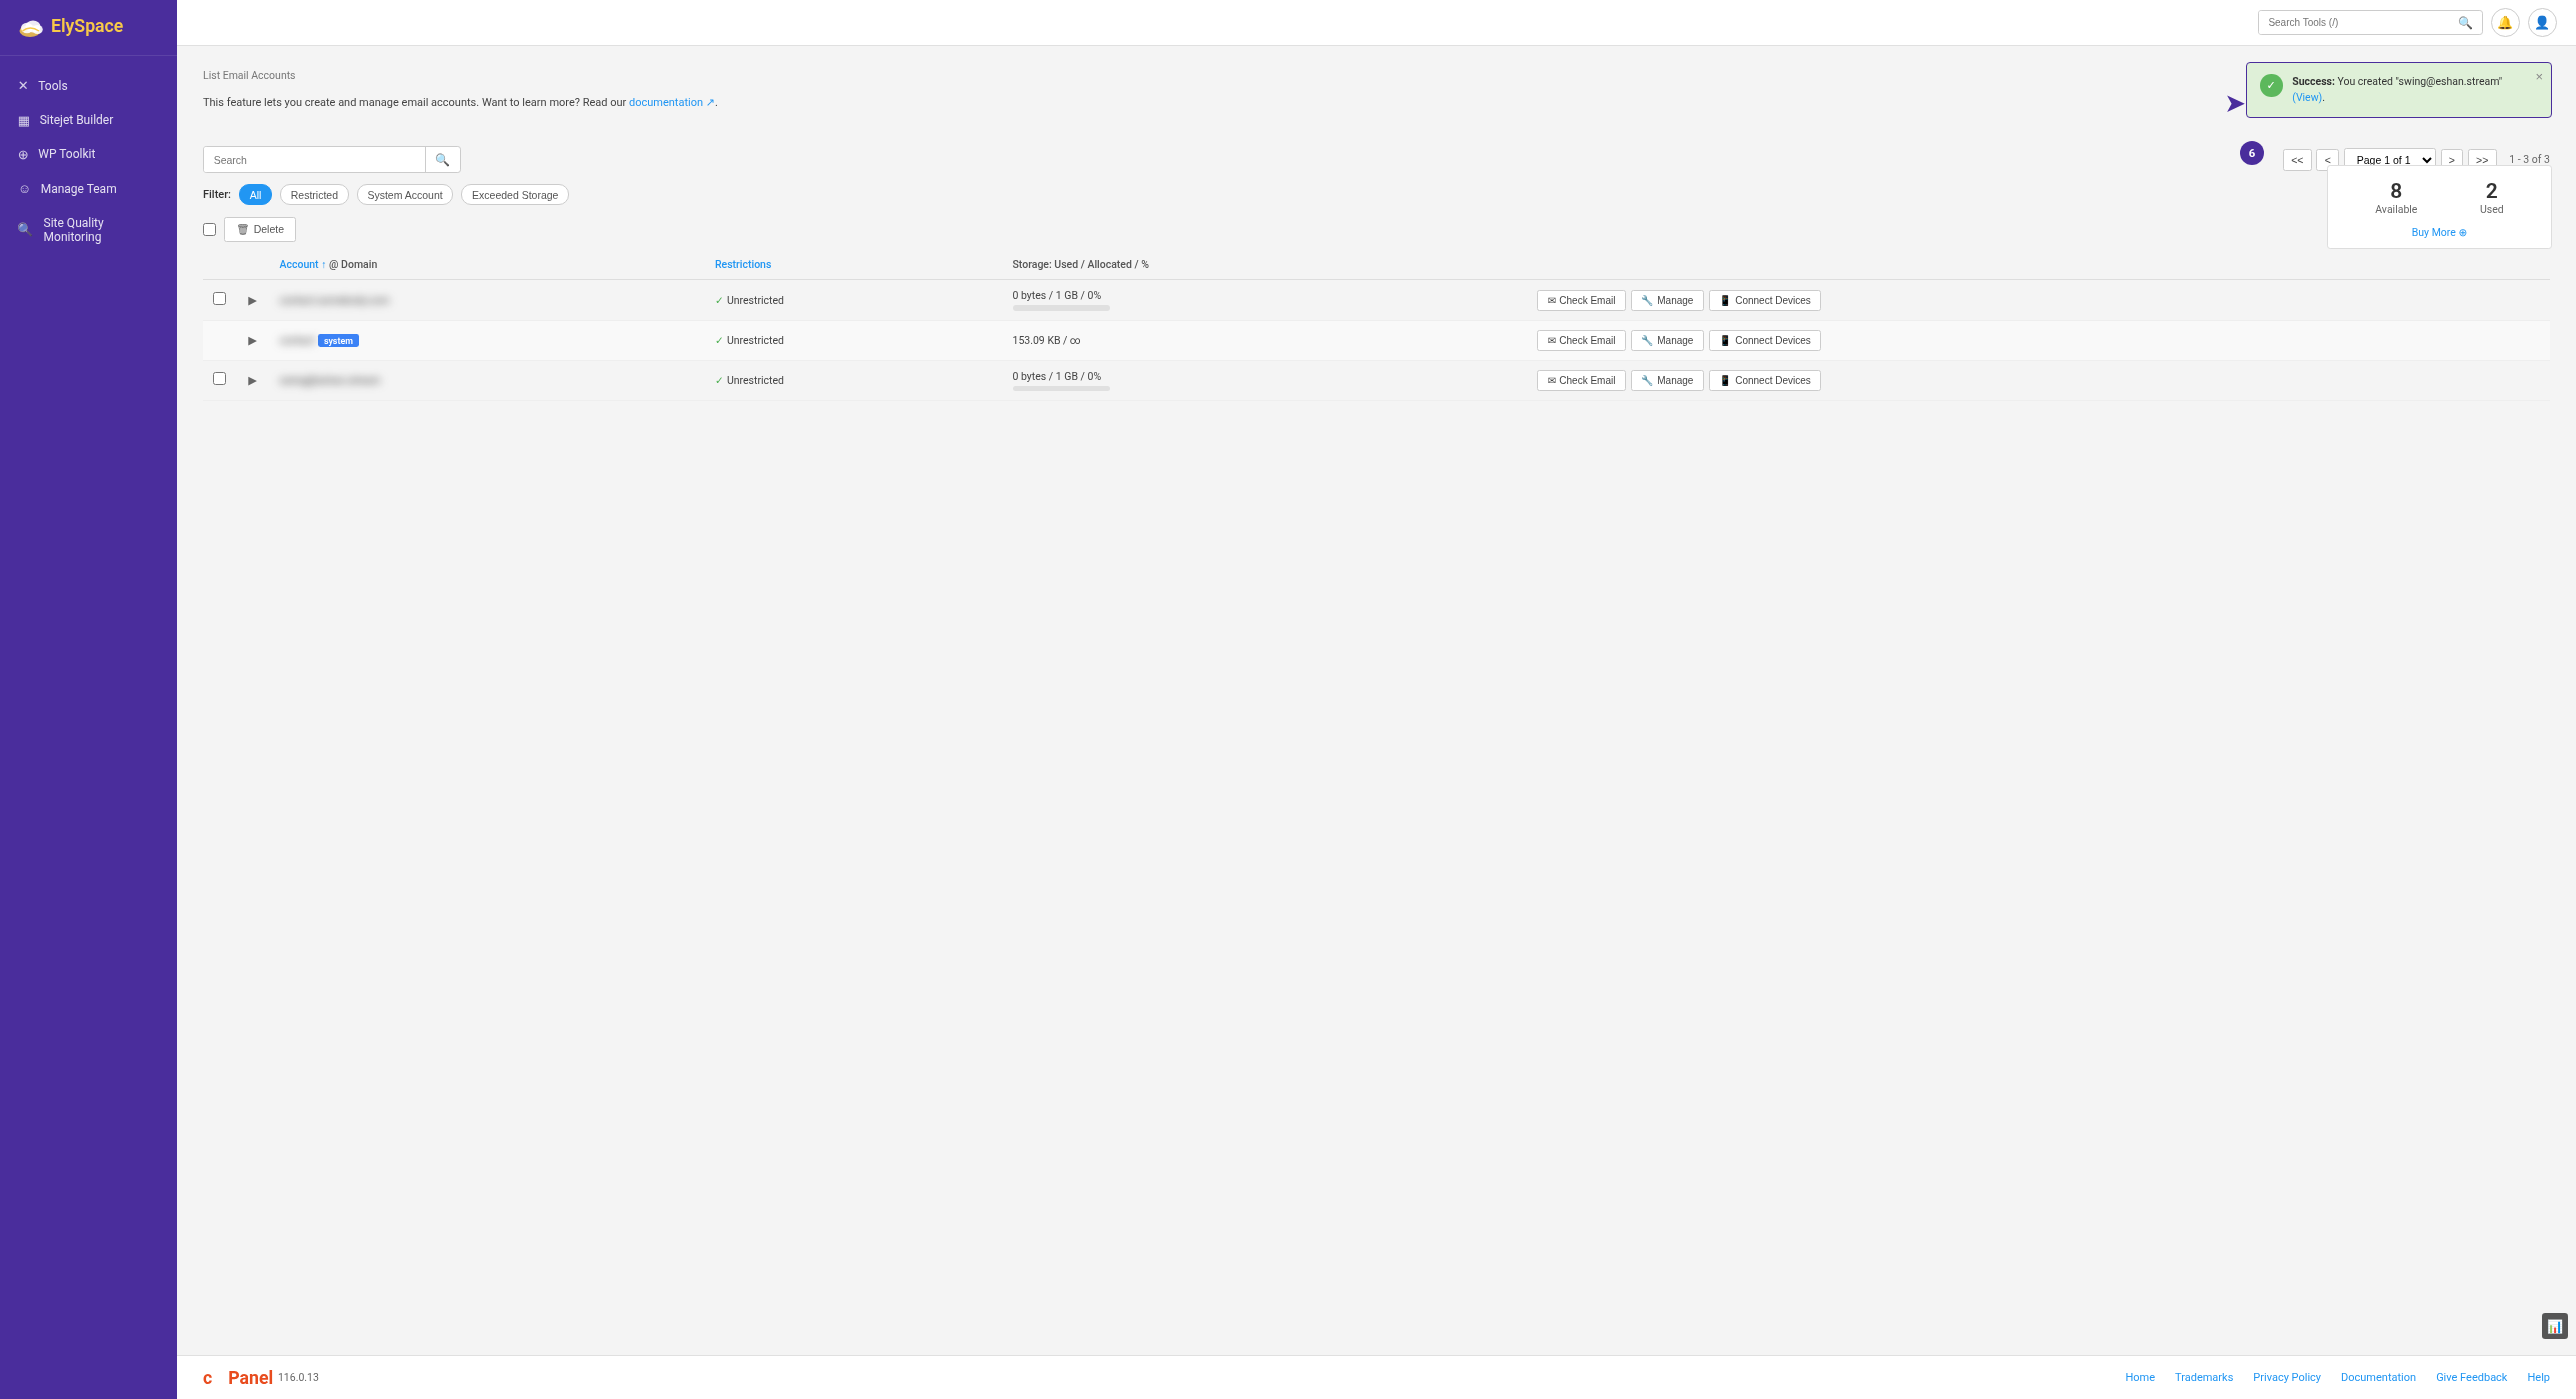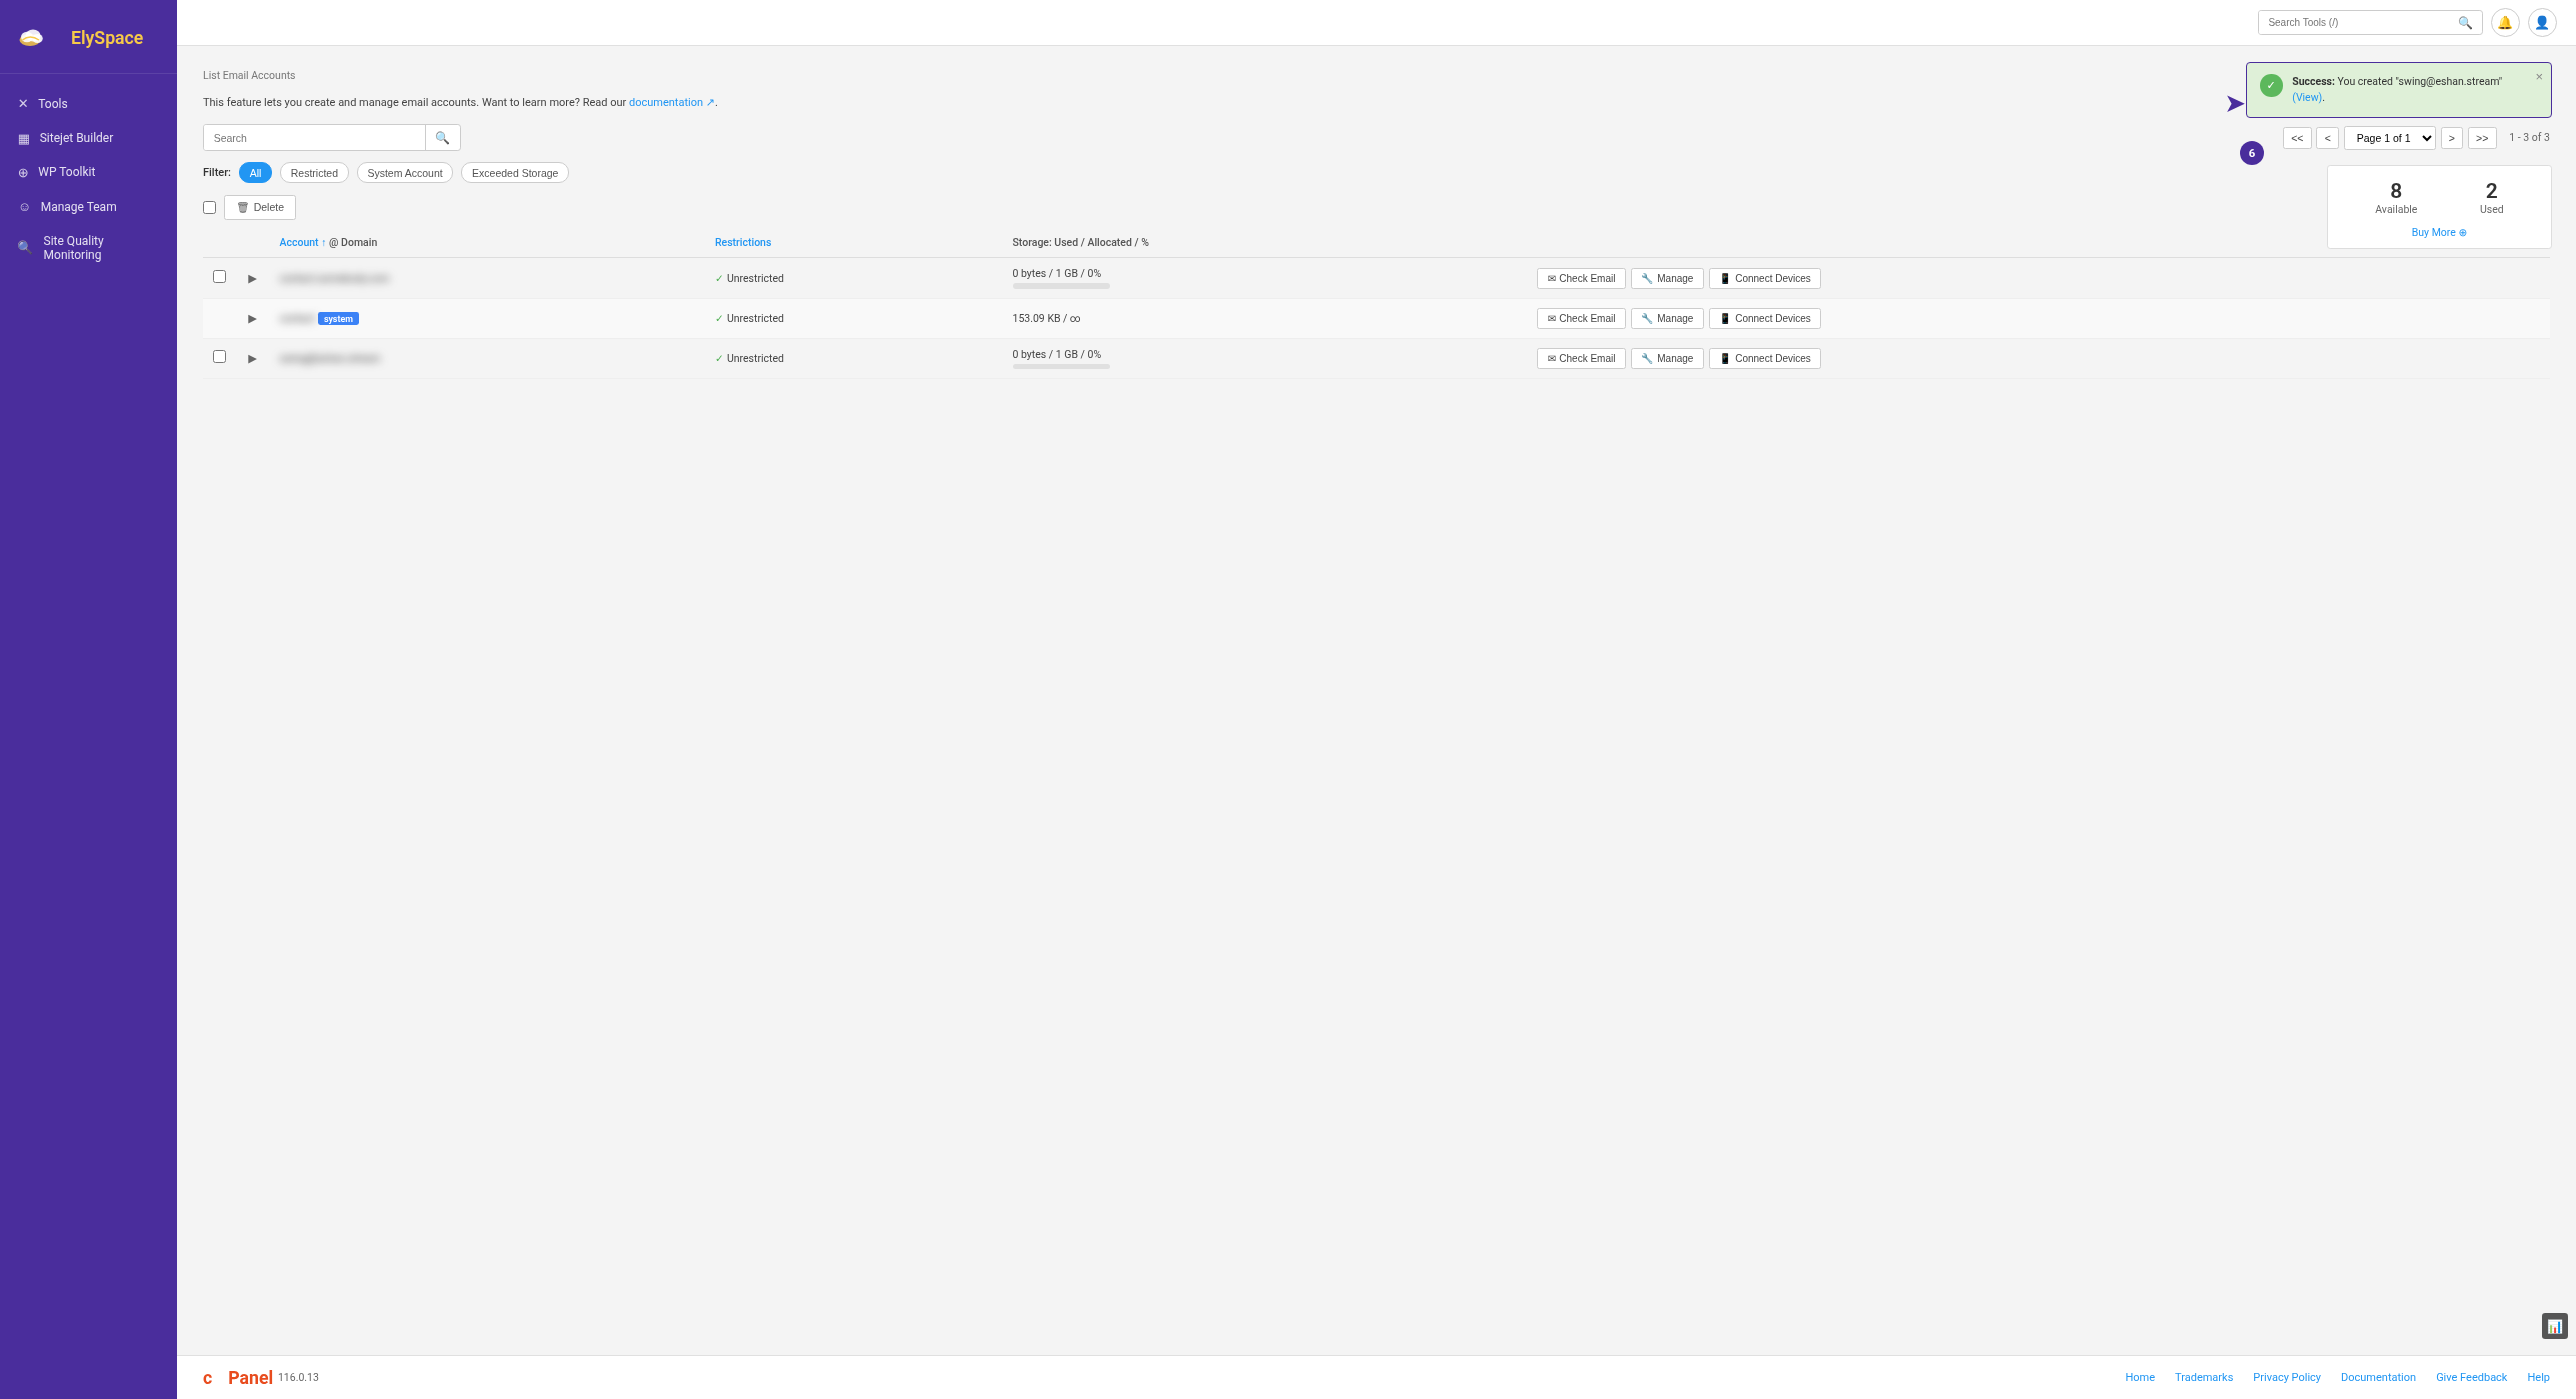--- a/index.html
+++ b/index.html
@@ -11,24 +11,24 @@
     .sidebar {
       width: 177px;
       min-width: 177px;
       background: #4a2d9c;
       color: #fff;
       display: flex;
       flex-direction: column;
       padding: 0;
     }
     .sidebar-logo {
-      padding: 25px 16px;
-      display: flex;
-      align-items: flex-end;
-      gap: 24px;
+      padding: 16px 16px;
+      display: flex;
+      align-items: flex-start;
+      gap: 4px;
       border-bottom: 0.8px solid rgba(255,255,255,0.1);
     }
     .logo-icon {
       width: 31px;
       height: 22.5px;
     }
     .logo-text {
       font-size: 17.7px;
       font-weight: 600;
       color: #fff;
@@ -98,21 +98,21 @@
       color: #555;
       font-size: 13px;
     }
 
     
     .content { padding: 22.5px 26px; flex: 1; position: relative; }
 
     .page-title { font-size: 21px; font-weight: 400; color: #333; margin-bottom: 3.2px; }
     .page-subtitle { font-size: 10.5px; color: #777; margin-bottom: 14.5px; }
 
-    .description { font-size: 11px; color: #444; margin-bottom: 15px; }
+    .description { font-size: 11px; color: #444; margin-bottom: 37px; }
     .description a { color: #2196f3; text-decoration: none; }
 
     
     .success-notification {
       position: absolute;
       top: 16px;
       right: 24px;
       background: #dff0d8;
       border: 1.6px solid #4a2d9c;
       border-radius: 4px;

